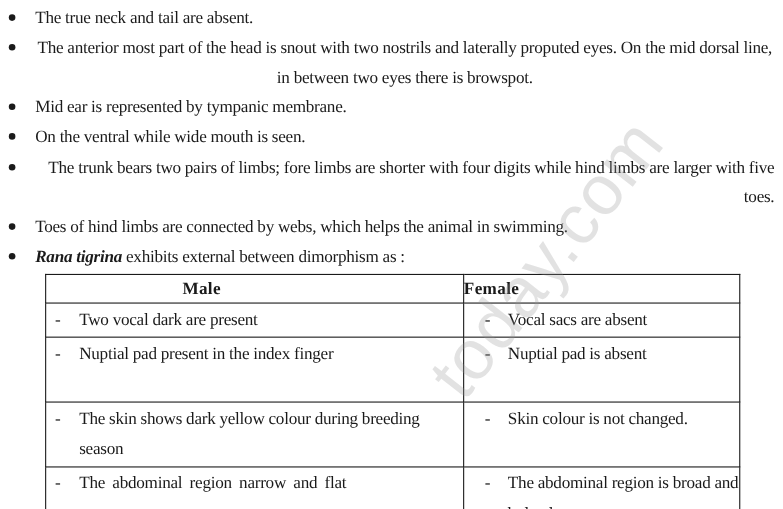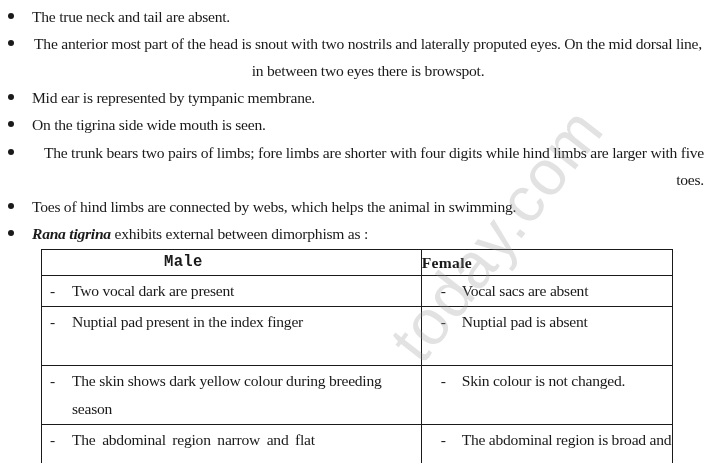--- a/index.html
+++ b/index.html
@@ -67,21 +67,21 @@
       padding: 0;
     }
     table.dimorphism th {
       height: 25px;
       line-height: 25px;
       font-weight: bold;
       font-size: 15.6px;
       letter-spacing: 0.3px;
       text-align: center;
     }
-    table.dimorphism th.male-head { width: 291px; padding-right: 96px; font-family: Liberation Mono, monospace; }
+    table.dimorphism th.male-head { width: 291px; padding-right: 96px; }
     table.dimorphism th.female-head { padding-right: 200px; margin-top: 23px; }
     .cell {
       position: relative;
       padding-left: 30px;
       padding-top: 1px;
       line-height: 28.5px;
     }
     .dash {
       position: absolute;
       left: 8px;
@@ -122,21 +122,21 @@
     <li style="height:54px;text-align:center;">
       <span class="bullet-dot"></span>
       <span>The anterior most part of the head is snout with two nostrils and laterally proputed eyes. On the mid dorsal line, in between two eyes there is browspot.</span>
     </li>
     <li style="height:27px;">
       <span class="bullet-dot"></span>
       <span>Mid ear is represented by tympanic membrane.</span>
     </li>
     <li style="height:28px;">
       <span class="bullet-dot"></span>
-      <span>On the tigrina side wide mouth is seen.</span>
+      <span>On the ventral while wide mouth is seen.</span>
     </li>
     <li style="height:54px;text-align:right;">
       <span class="bullet-dot"></span>
       <span>The trunk bears two pairs of limbs; fore limbs are shorter with four digits while hind limbs are larger with five toes.</span>
     </li>
     <li style="height:27px;">
       <span class="bullet-dot"></span>
       <span>Toes of hind limbs are connected by webs, which helps the animal in swimming.</span>
     </li>
     <li style="height:27px;">

